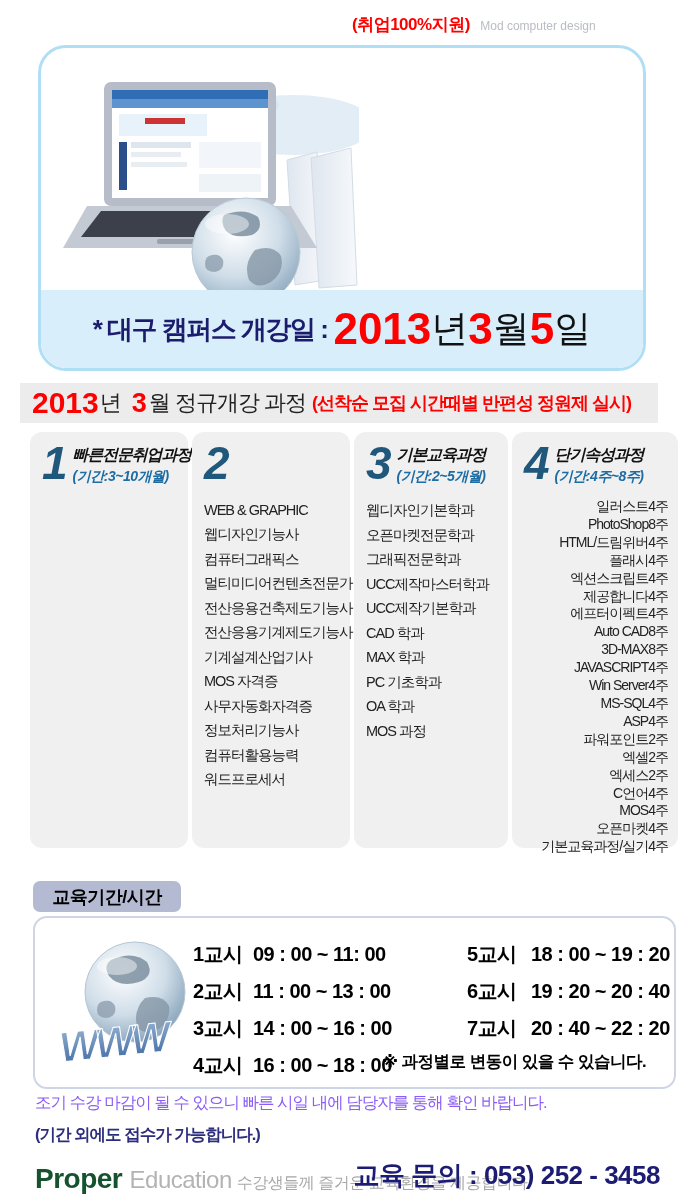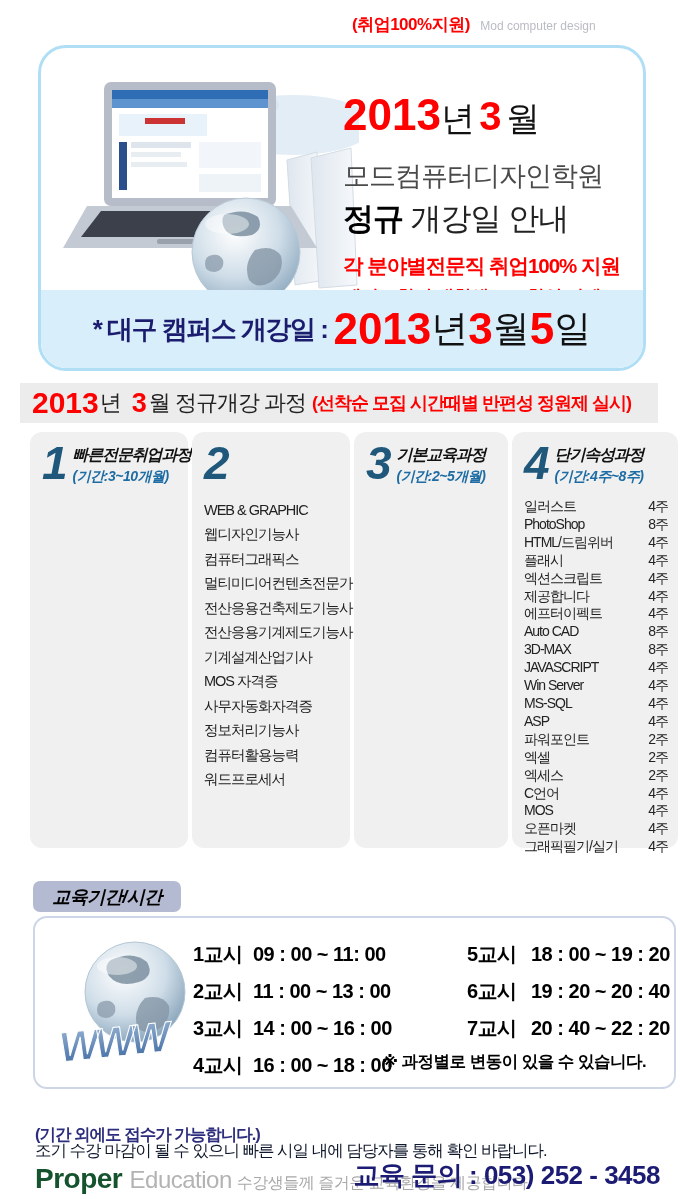--- a/index.html
+++ b/index.html
@@ -43,41 +43,41 @@
   .columns{position:absolute;left:30px;top:432px;width:648px;height:416px;display:flex;}
   .col{background:#f0f0f0;border-radius:12px;padding:10px 0 0 12px;box-sizing:border-box;margin-right:4px;}
   .col:last-child{margin-right:0;}
   .col1{width:158px;}.col2{width:158px;}.col3{width:154px;}.col4{width:166px;}
   .col-head{display:flex;font-style:italic;}
   .col-num{font-size:46px;font-weight:800;color:#20587c;line-height:0.95;margin-right:5px;}
   .col-title{font-size:16px;font-weight:800;color:#111;letter-spacing:-1.2px;padding-top:3px;white-space:nowrap;}
   .col-period{font-size:14px;font-weight:700;color:#1d6ca3;margin-top:2px;letter-spacing:-0.5px;}
   .col ul{list-style:none;margin:12px 0 0 0;padding:0;}
   .col li{font-size:14.5px;line-height:24.5px;color:#222;letter-spacing:-1px;white-space:nowrap;}
-  .col4 li{line-height:17.9px;font-size:14px;display:flex;justify-content:space-between;padding-right:10px;}
+  .col4 li{line-height:17.9px;font-size:14px;display:flex;justify-content:flex-end;padding-right:10px;}
   .ci-dur{color:#222;}
 
   .discount-note{position:absolute;top:859px;right:6px;font-size:14.5px;color:#111;letter-spacing:-1px;white-space:nowrap;}
 
   
   .badge{position:absolute;left:33px;top:881px;width:148px;height:31px;background:#b4bad1;border-radius:7px;
-         display:flex;align-items:center;justify-content:center;font-size:18px;font-weight:800;color:#000;letter-spacing:-0.5px;font-style:italic;}
+         display:flex;align-items:center;justify-content:center;font-size:18px;font-weight:800;color:#000;letter-spacing:-0.5px;}
   .schedule{position:absolute;left:33px;top:916px;width:639px;height:169px;background:#fff;
             border:2px solid #cdd5e6;border-radius:14px;}
   .globe-art{position:absolute;left:18px;top:12px;width:160px;height:150px;}
   .sch-rows{position:absolute;left:158px;top:18px;}
   .sch-row{height:37px;display:flex;align-items:center;font-weight:800;font-size:20px;color:#000;
            letter-spacing:-0.5px;white-space:nowrap;}
   .sch-label{width:60px;}
   .sch-time{width:214px;}
   .sch-label.r{width:64px;}
   .sch-note{position:absolute;right:28px;bottom:14px;font-weight:800;font-size:16.5px;color:#000;letter-spacing:-0.5px;}
 
   
-  .notice1{position:absolute;left:35px;top:1140px;font-size:16.5px;color:#0f172a;letter-spacing:-1px;white-space:nowrap;}
+  .notice1{position:absolute;left:35px;top:1092px;font-size:16.5px;color:#8b5cf6;letter-spacing:-1px;white-space:nowrap;}
   .notice2{position:absolute;left:35px;top:1124px;font-size:16.5px;color:#2d2d7e;letter-spacing:-1px;white-space:nowrap;font-weight:bold;}
   .footer-logo{position:absolute;left:35px;top:1163px;white-space:nowrap;}
   .fl-bold{font-size:28px;font-weight:800;color:#14532d;letter-spacing:-0.5px;}
   .fl-light{font-size:24px;font-weight:400;color:#b3b3b3;letter-spacing:-0.5px;}
   .fl-tag{font-size:16px;color:#a8a8a8;margin-left:5px;letter-spacing:-0.5px;}
   .contact{position:absolute;right:20px;top:1158px;font-size:26px;font-weight:800;color:#1c1c74;letter-spacing:-0.5px;white-space:nowrap;}
 </style>
 </head>
 <body>
 
@@ -121,30 +121,20 @@
         <polygon points="38,126 242,126 268,168 14,168" fill="#c4cad4"></polygon>
         <polygon points="52,131 230,131 248,157 32,157" fill="#3b404b"></polygon>
         <rect x="108" y="159" width="74" height="5" rx="2" fill="#99a1ad"></rect>
         <circle cx="197" cy="172" r="54" fill="url(#gg)" stroke="#b9c9d6"></circle>
         <path d="M175 135 q20 -8 34 2 q6 12 -6 18 q-18 4 -26 -4 q-6 -9 -2 -16z" fill="#7b8fa0" opacity="0.85"></path>
         <path d="M206 170 q18 -6 26 6 q4 16 -10 26 q-14 8 -22 -2 q-6 -16 6 -30z" fill="#8496a6" opacity="0.8"></path>
         <path d="M160 176 q10 -4 14 4 q2 10 -8 12 q-10 0 -10 -8 q0 -6 4 -8z" fill="#8a9aa9" opacity="0.75"></path>
         <ellipse cx="178" cy="144" rx="22" ry="10" fill="#ffffff" opacity="0.45"></ellipse>
       </svg>
     </div>
-    <div class="hero-text">
-      <div class="hero-date">
-        <span class="hd-num">2013</span><span class="hd-hang">년</span>
-        <span class="hd-num" style="font-size:40px;">3</span> <span class="hd-hang">월</span>
-      </div>
-      <div class="hero-academy">모드컴퓨터디자인학원</div>
-      <div class="hero-title"><span class="b">정규</span><span> 개강일 안내</span></div>
-      <div class="hero-red1">각 분야별전문직 취업100% 지원</div>
-      <div class="hero-red2">예비13학번 대학생 40%할인 이벤트</div>
-    </div>
     <div class="hero-strip">
       <span class="campus-label">* 대구 캠퍼스 개강일 :</span>
       <span class="ds-num">2013</span>
         <span class="ds-hang">년</span>
       <span class="ds-num">3</span>
         <span class="ds-hang">월</span>
       <span class="ds-num">5</span>
         <span class="ds-hang">일</span>
     </div>
   </div>
@@ -187,20 +177,32 @@
         </ul>
     </div>
     <div class="col col3">
       <div class="col-head">
         <span class="col-num">3</span>
         <span>
           <div class="col-title">기본교육과정</div>
           <div class="col-period">(기간:2~5개월)</div>
         </span>
       </div>
+      <ul>
+          <li>웹디자인기본학과</li>
+          <li>오픈마켓전문학과</li>
+          <li>그래픽전문학과</li>
+          <li>UCC제작마스터학과</li>
+          <li>UCC제작기본학과</li>
+          <li>CAD 학과</li>
+          <li>MAX 학과</li>
+          <li>PC 기초학과</li>
+          <li>OA 학과</li>
+          <li>MOS 과정</li>
+        </ul>
     </div>
     <div class="col col4">
       <div class="col-head">
         <span class="col-num">4</span>
         <span>
           <div class="col-title">단기속성과정</div>
           <div class="col-period">(기간:4주~8주)</div>
         </span>
       </div>
       <ul>
@@ -274,21 +276,21 @@
           </li>
           <li>
             <span class="ci-name">MOS</span>
             <span class="ci-dur">4주</span>
           </li>
           <li>
             <span class="ci-name">오픈마켓</span>
             <span class="ci-dur">4주</span>
           </li>
           <li>
-            <span class="ci-name">그래픽필기/실기</span>
+            <span class="ci-name">기본교육과정/실기</span>
             <span class="ci-dur">4주</span>
           </li>
         </ul>
     </div>
   </div>
 
 
   <div class="badge">교육기간/시간</div>
   <div class="schedule">
     <div class="globe-art">

